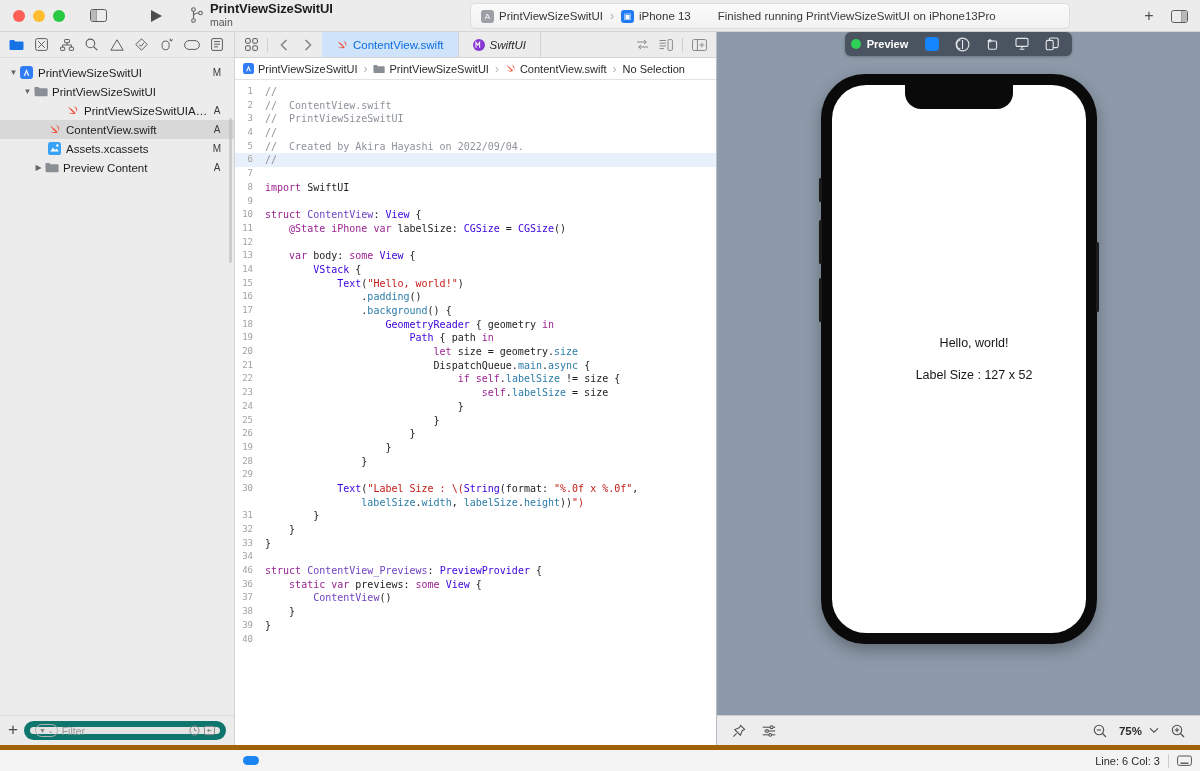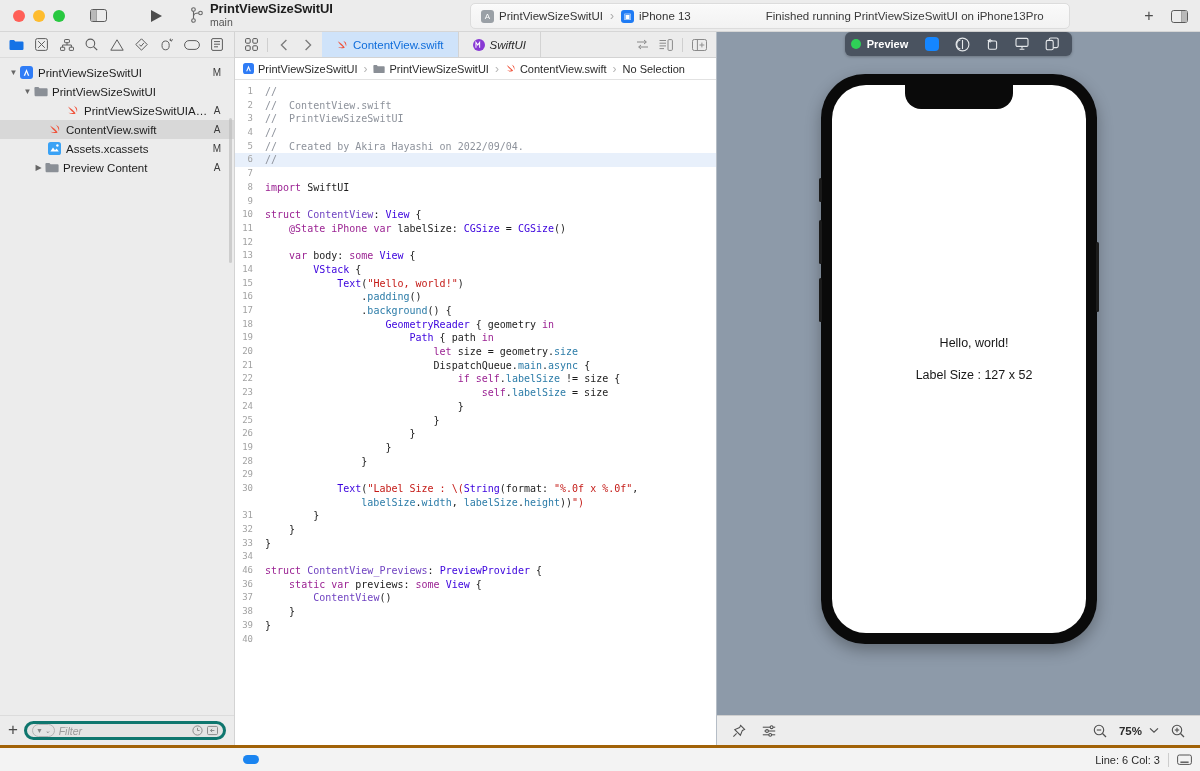--- a/index.html
+++ b/index.html
@@ -33,42 +33,42 @@
     position: absolute; left: 470px; right: 130px; top: 3px; height: 26px;
     background: linear-gradient(#fafafa,#f2f2f2); border: 1px solid #dcdcdc;
     border-radius: 5px; display: flex; align-items: center; padding: 0 10px; gap: 5px;
     box-shadow: 0 0.5px 0 rgba(255,255,255,.8) inset;
   }
   .chip-ico { width: 13px; height: 13px; border-radius: 3px; display: flex; align-items: center; justify-content: center; font-size: 8px; color: #fff; }
   .chip-ico.app { background: #9aa0a6; }
   .chip-ico.sim { background: #1f7bf4; }
   .chip-txt { font-size: 11.5px; color: #333; }
   .chip-sep { color: #aaa; font-size: 12px; margin: 0 2px; }
-  .status-msg { font-size: 11.5px; color: #3a3a3a; margin-left: 70px; }
+  .status-msg { font-size: 11.5px; color: #3a3a3a; margin-left: 22px; }
   .tb-right { position: absolute; right: 8px; top: 0; height: 32px; display: flex; align-items: center; gap: 4px; }
 
   
   .body-row { flex: 1; display: flex; min-height: 0; }
 
   
   .navigator { width: 235px; min-width: 235px; background: #ececec; display: flex; flex-direction: column; border-right: 1px solid #d3d3d3; position: relative; }
   .nav-iconbar { height: 26px; display: flex; align-items: center; gap: 0px; padding: 0 4px; border-bottom: 1px solid #dcdcdc; }
   .nav-ic { width: 25px; height: 22px; display: flex; align-items: center; justify-content: center; color: #5d5d5d; border-radius: 3px; }
   .nav-ic.active { color: #1573e6; }
   .nav-tree { flex: 1; padding-top: 5px; overflow: hidden; position: relative; }
   .row { height: 19px; display: flex; align-items: center; font-size: 11.5px; color: #1d1d1d; position: relative; padding-right: 10px; }
   .row.selected { background: #d8d8d8; }
   .tw { width: 11px; display: flex; align-items: center; justify-content: center; color: #666; font-size: 8px; }
   .ficon { width: 15px; height: 14px; margin-right: 4px; display: flex; align-items: center; justify-content: center; }
   .rlabel { flex: 1; white-space: nowrap; overflow: hidden; text-overflow: ellipsis; }
   .rbadge { font-size: 10px; color: #3a3a3a; width: 14px; text-align: center; }
   .nav-scrollbar { position: absolute; right: 2px; top: 60px; width: 3.5px; height: 145px; background: #bdbdbd; border-radius: 2px; opacity: .65; }
   .nav-bottom { height: 30px; display: flex; align-items: center; gap: 6px; padding: 0 8px; border-top: 1px solid #dcdcdc; background: #ececec; }
   .plus-btn { font-size: 17px; color: #4a4a4a; line-height: 1; padding-bottom: 2px; }
-  .filter-box { flex: 1; height: 19px; border: 3px solid #0f766e; border-radius: 10px; background: #e4e4e4; display: flex; align-items: center; padding: 0 5px; gap: 4px; font-style: italic; }
+  .filter-box { flex: 1; height: 19px; border: 6px solid #0f766e; border-radius: 10px; background: #e4e4e4; display: flex; align-items: center; padding: 0 5px; gap: 4px; }
   .filter-pill { display: flex; align-items: center; gap: 2px; border: 1px solid #b4b4b4; border-radius: 8px; padding: 0 3px; height: 13px; color: #888; font-size: 7px; }
   .filter-txt { flex: 1; font-size: 10.5px; color: #9a9a9a; }
 
   
   .editor { flex: 1; display: flex; flex-direction: column; min-width: 0; background: #fff; }
   .tabbar { height: 26px; display: flex; align-items: stretch; background: #ececec; border-bottom: 1px solid #d3d3d3; position: relative; }
   .tab-lead { display: flex; align-items: center; padding: 0 3px 0 5px; gap: 2px; }
   .tl-ic { width: 22px; height: 22px; display: flex; align-items: center; justify-content: center; color: #555; }
   .vdiv { width: 1px; height: 14px; background: #cfcfcf; margin: 0 3px; align-self: center; }
   .tab { display: flex; align-items: center; gap: 5px; padding: 0 14px; font-size: 11.5px; color: #1b1b1b; border-right: 1px solid #d3d3d3; }
@@ -120,21 +120,21 @@
   .btn-up { left: -2px; top: 146px; width: 3px; height: 44px; }
   .btn-down { left: -2px; top: 204px; width: 3px; height: 44px; }
   .btn-power { right: -2px; top: 168px; width: 3px; height: 70px; }
 
   .canvas-bottom { height: 30px; background: #ededed; border-top: 1px solid #cfcfcf; display: flex; align-items: center; padding: 0 10px; gap: 6px; }
   .cb-ic { width: 24px; height: 22px; display: flex; align-items: center; justify-content: center; color: #4f4f4f; }
   .cb-right { margin-left: auto; display: flex; align-items: center; gap: 7px; }
   .zoom-val { font-size: 11.5px; color: #2b2b2b; font-weight: bold; }
 
   
-  .statusbar { height: 26px; min-height: 26px; background: #f3f3f3; border-top: 3px solid #a16207; display: flex; align-items: center; position: relative; }
+  .statusbar { height: 26px; min-height: 26px; background: #f3f3f3; border-top: 5px solid #a16207; display: flex; align-items: center; position: relative; }
   .sb-pill { position: absolute; left: 243px; width: 16px; height: 9px; border-radius: 5px; background: #1a84f0; }
   .sb-right { margin-left: auto; display: flex; align-items: center; gap: 8px; padding-right: 8px; }
   .sb-txt { font-size: 11px; color: #2b2b2b; }
   .sb-div { width: 1px; height: 14px; background: #cdcdcd; }
   svg { display: block; }
 </style>
 </head>
 <body>
 
 <div class="app">

